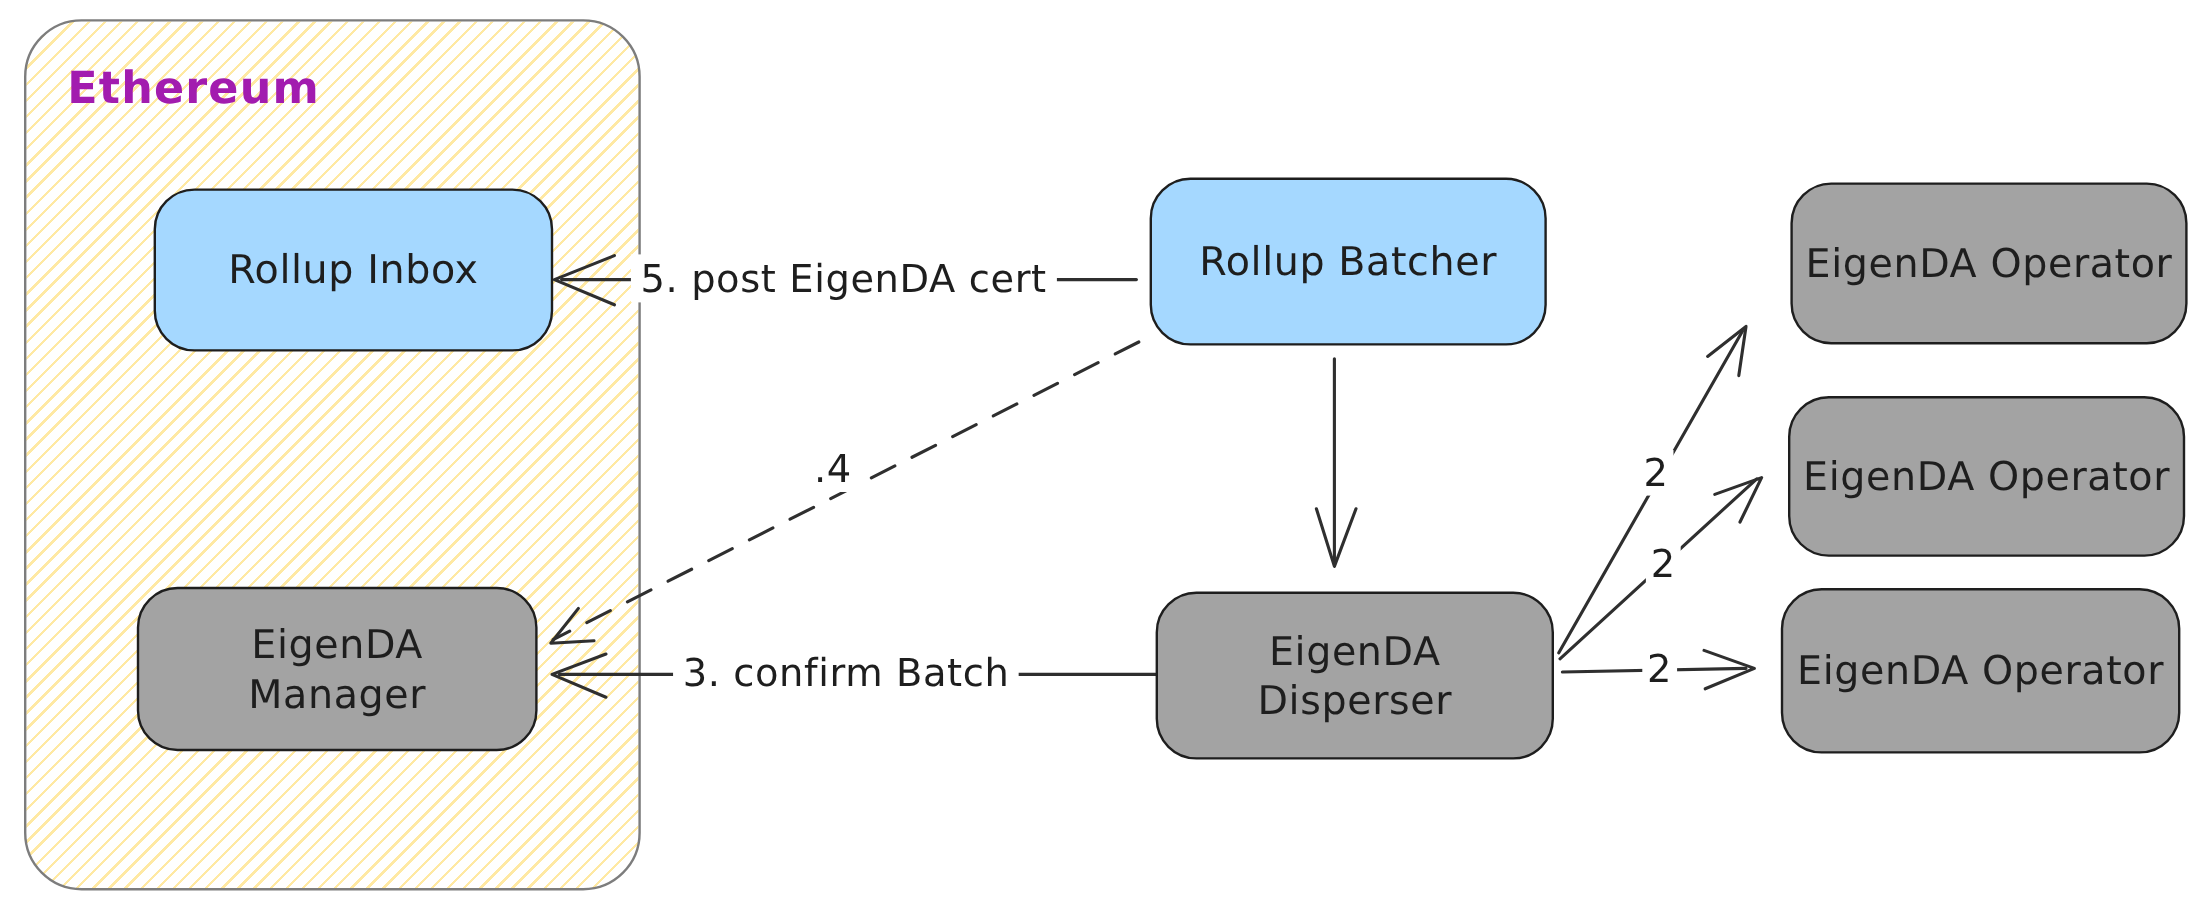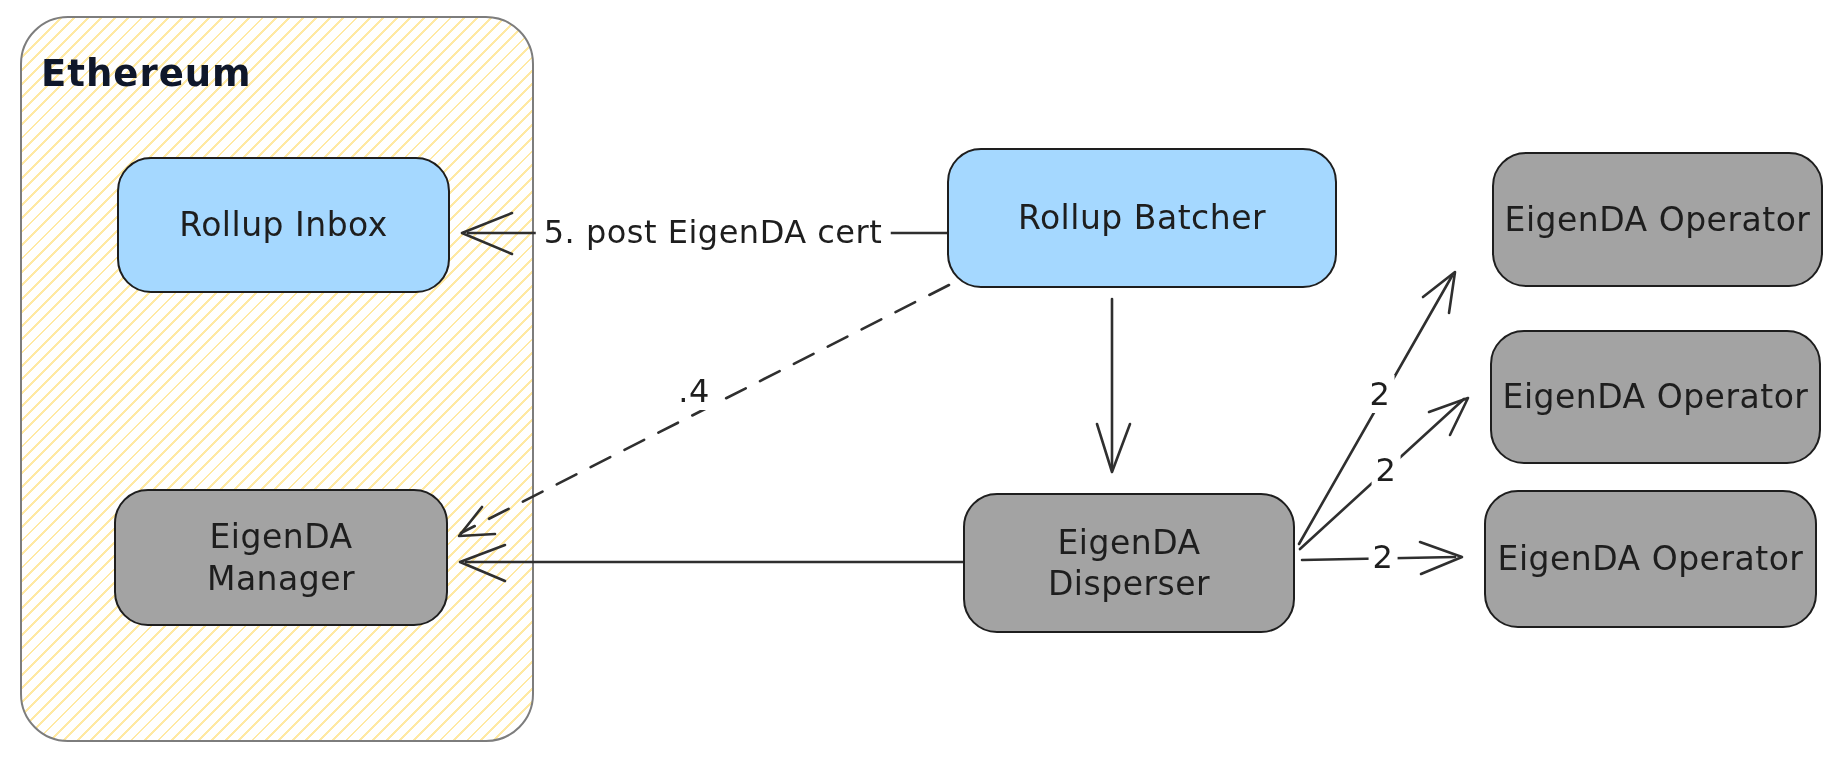--- a/index.html
+++ b/index.html
@@ -8,34 +8,34 @@
     font-family:"DejaVu Sans", "Liberation Sans", sans-serif;color:#1e1e1e;
   }
   
   .container-box{
     position:absolute;left:20px;top:16px;width:514px;height:726px;
     border:2.5px solid #7d7d7d;border-radius:48px;
     background:repeating-linear-gradient(135deg,#ffffff 0px,#ffffff 7.5px,#ffe9a3 7.5px,#ffe9a3 9.5px);
     box-sizing:border-box;
   }
   .container-label{
-    position:absolute;left:41px;top:52px;font-size:37px;font-weight:bold;
-    letter-spacing:1px;color:#0f172a;
+    position:absolute;left:56px;top:52px;font-size:37px;font-weight:bold;
+    letter-spacing:1px;color:#a21caf;
   }
   
   .node{
     position:absolute;box-sizing:border-box;border:2.5px solid #1e1e1e;border-radius:34px;
     display:flex;align-items:center;justify-content:center;text-align:center;
     font-size:33px;line-height:1.25;white-space:pre-line;letter-spacing:0.5px;
   }
-  .fill-blue{background:#a5d8ff;}
+  .fill-blue{background:#a5d8ff;margin-left:11px;}
   .fill-green{background:#a3a3a3;}
   #node-rollup-inbox     {left:117px; top:157px; width:333px; height:136px;}
   #node-eigenda-manager  {left:114px; top:489px; width:334px; height:137px;}
-  #node-rollup-batcher   {left:947px; top:148px; width:390px; height:140px;}
+  #node-rollup-batcher   {left:947px; top:148px; width:331px; height:140px;}
   #node-eigenda-disperser{left:963px; top:493px; width:332px; height:140px;}
   #node-operator-1       {left:1492px;top:152px; width:331px; height:135px;}
   #node-operator-2       {left:1490px;top:330px; width:331px; height:134px;}
   #node-operator-3       {left:1484px;top:490px; width:333px; height:138px;}
   
   #arrows{position:absolute;left:0;top:0;width:1840px;height:765px;}
   #arrows line, #arrows polyline{
     stroke:#2f2f2f;stroke-width:2.6;fill:none;stroke-linecap:round;stroke-linejoin:round;
   }
   .dashed{stroke-dasharray:22 16;}
@@ -44,21 +44,21 @@
     position:absolute;transform:translate(-50%,-50%);
     background:#ffffff;padding:1px 8px;font-size:32px;letter-spacing:0.5px;
     white-space:nowrap;color:#1e1e1e;
   }
   #label-disperse{left:1113px;top:388px;}
   #label-two-1   {left:1380px;top:394px;padding:0 4px;}
   #label-two-2   {left:1386px;top:470px;padding:0 4px;}
   #label-two-3   {left:1383px;top:557px;padding:0 4px;}
   #label-confirm {left:705px; top:561px;}
   #label-four    {left:694px; top:391px;padding:0 4px;}
-  #label-post    {left:703px; top:232px;margin-left:10px;}
+  #label-post    {left:703px; top:232px;}
 </style>
 </head>
 <body>
 
 <div id="canvas">
 
   <div class="container-box"></div>
   <div class="container-label">Ethereum</div>
 
   <svg id="arrows" viewBox="0 0 1840 765">
@@ -105,16 +105,17 @@
   <div class="node fill-blue" id="node-rollup-batcher">Rollup Batcher</div>
   <div class="node fill-green" id="node-eigenda-disperser">EigenDA
 Disperser</div>
   <div class="node fill-green" id="node-operator-1">EigenDA Operator</div>
   <div class="node fill-green" id="node-operator-2">EigenDA Operator</div>
   <div class="node fill-green" id="node-operator-3">EigenDA Operator</div>
 
   <div class="edge-label" id="label-two-1">2</div>
   <div class="edge-label" id="label-two-2">2</div>
   <div class="edge-label" id="label-two-3">2</div>
+  <div class="edge-label" id="label-confirm">3. confirm Batch</div>
   <div class="edge-label" id="label-four">.4</div>
   <div class="edge-label" id="label-post">5. post EigenDA cert</div>
 
 </div>
 
 </body></html>

